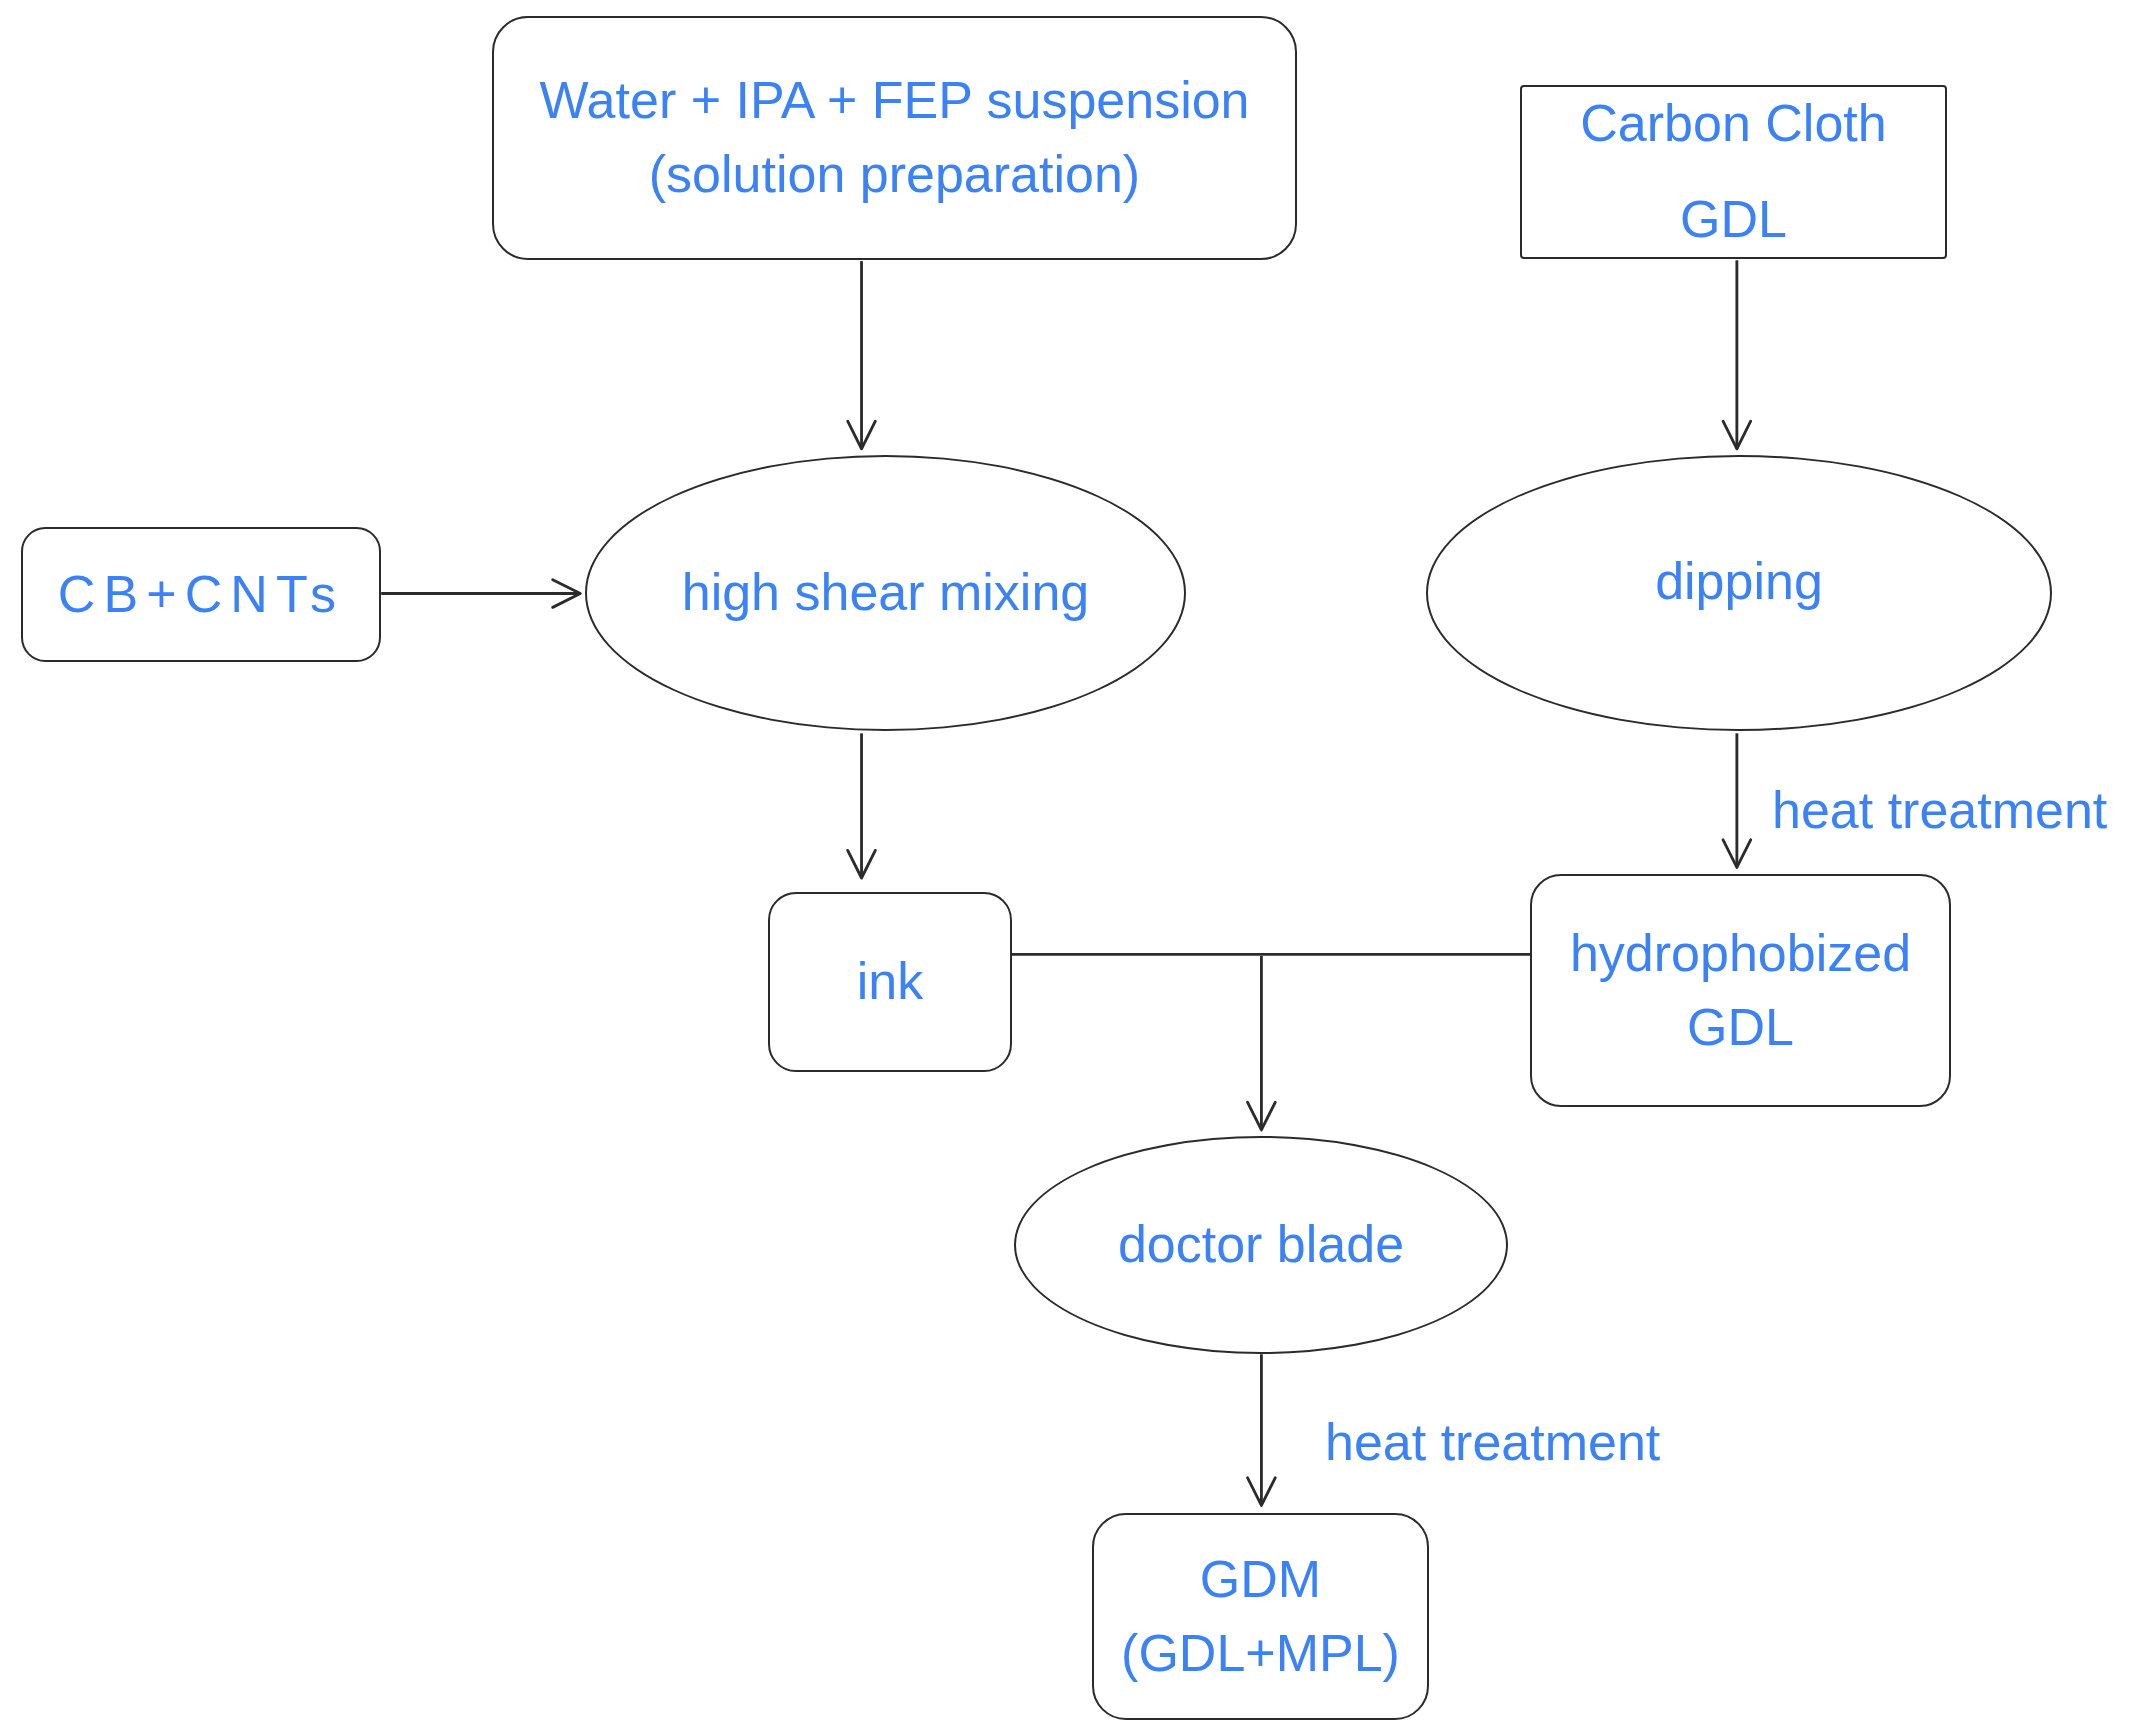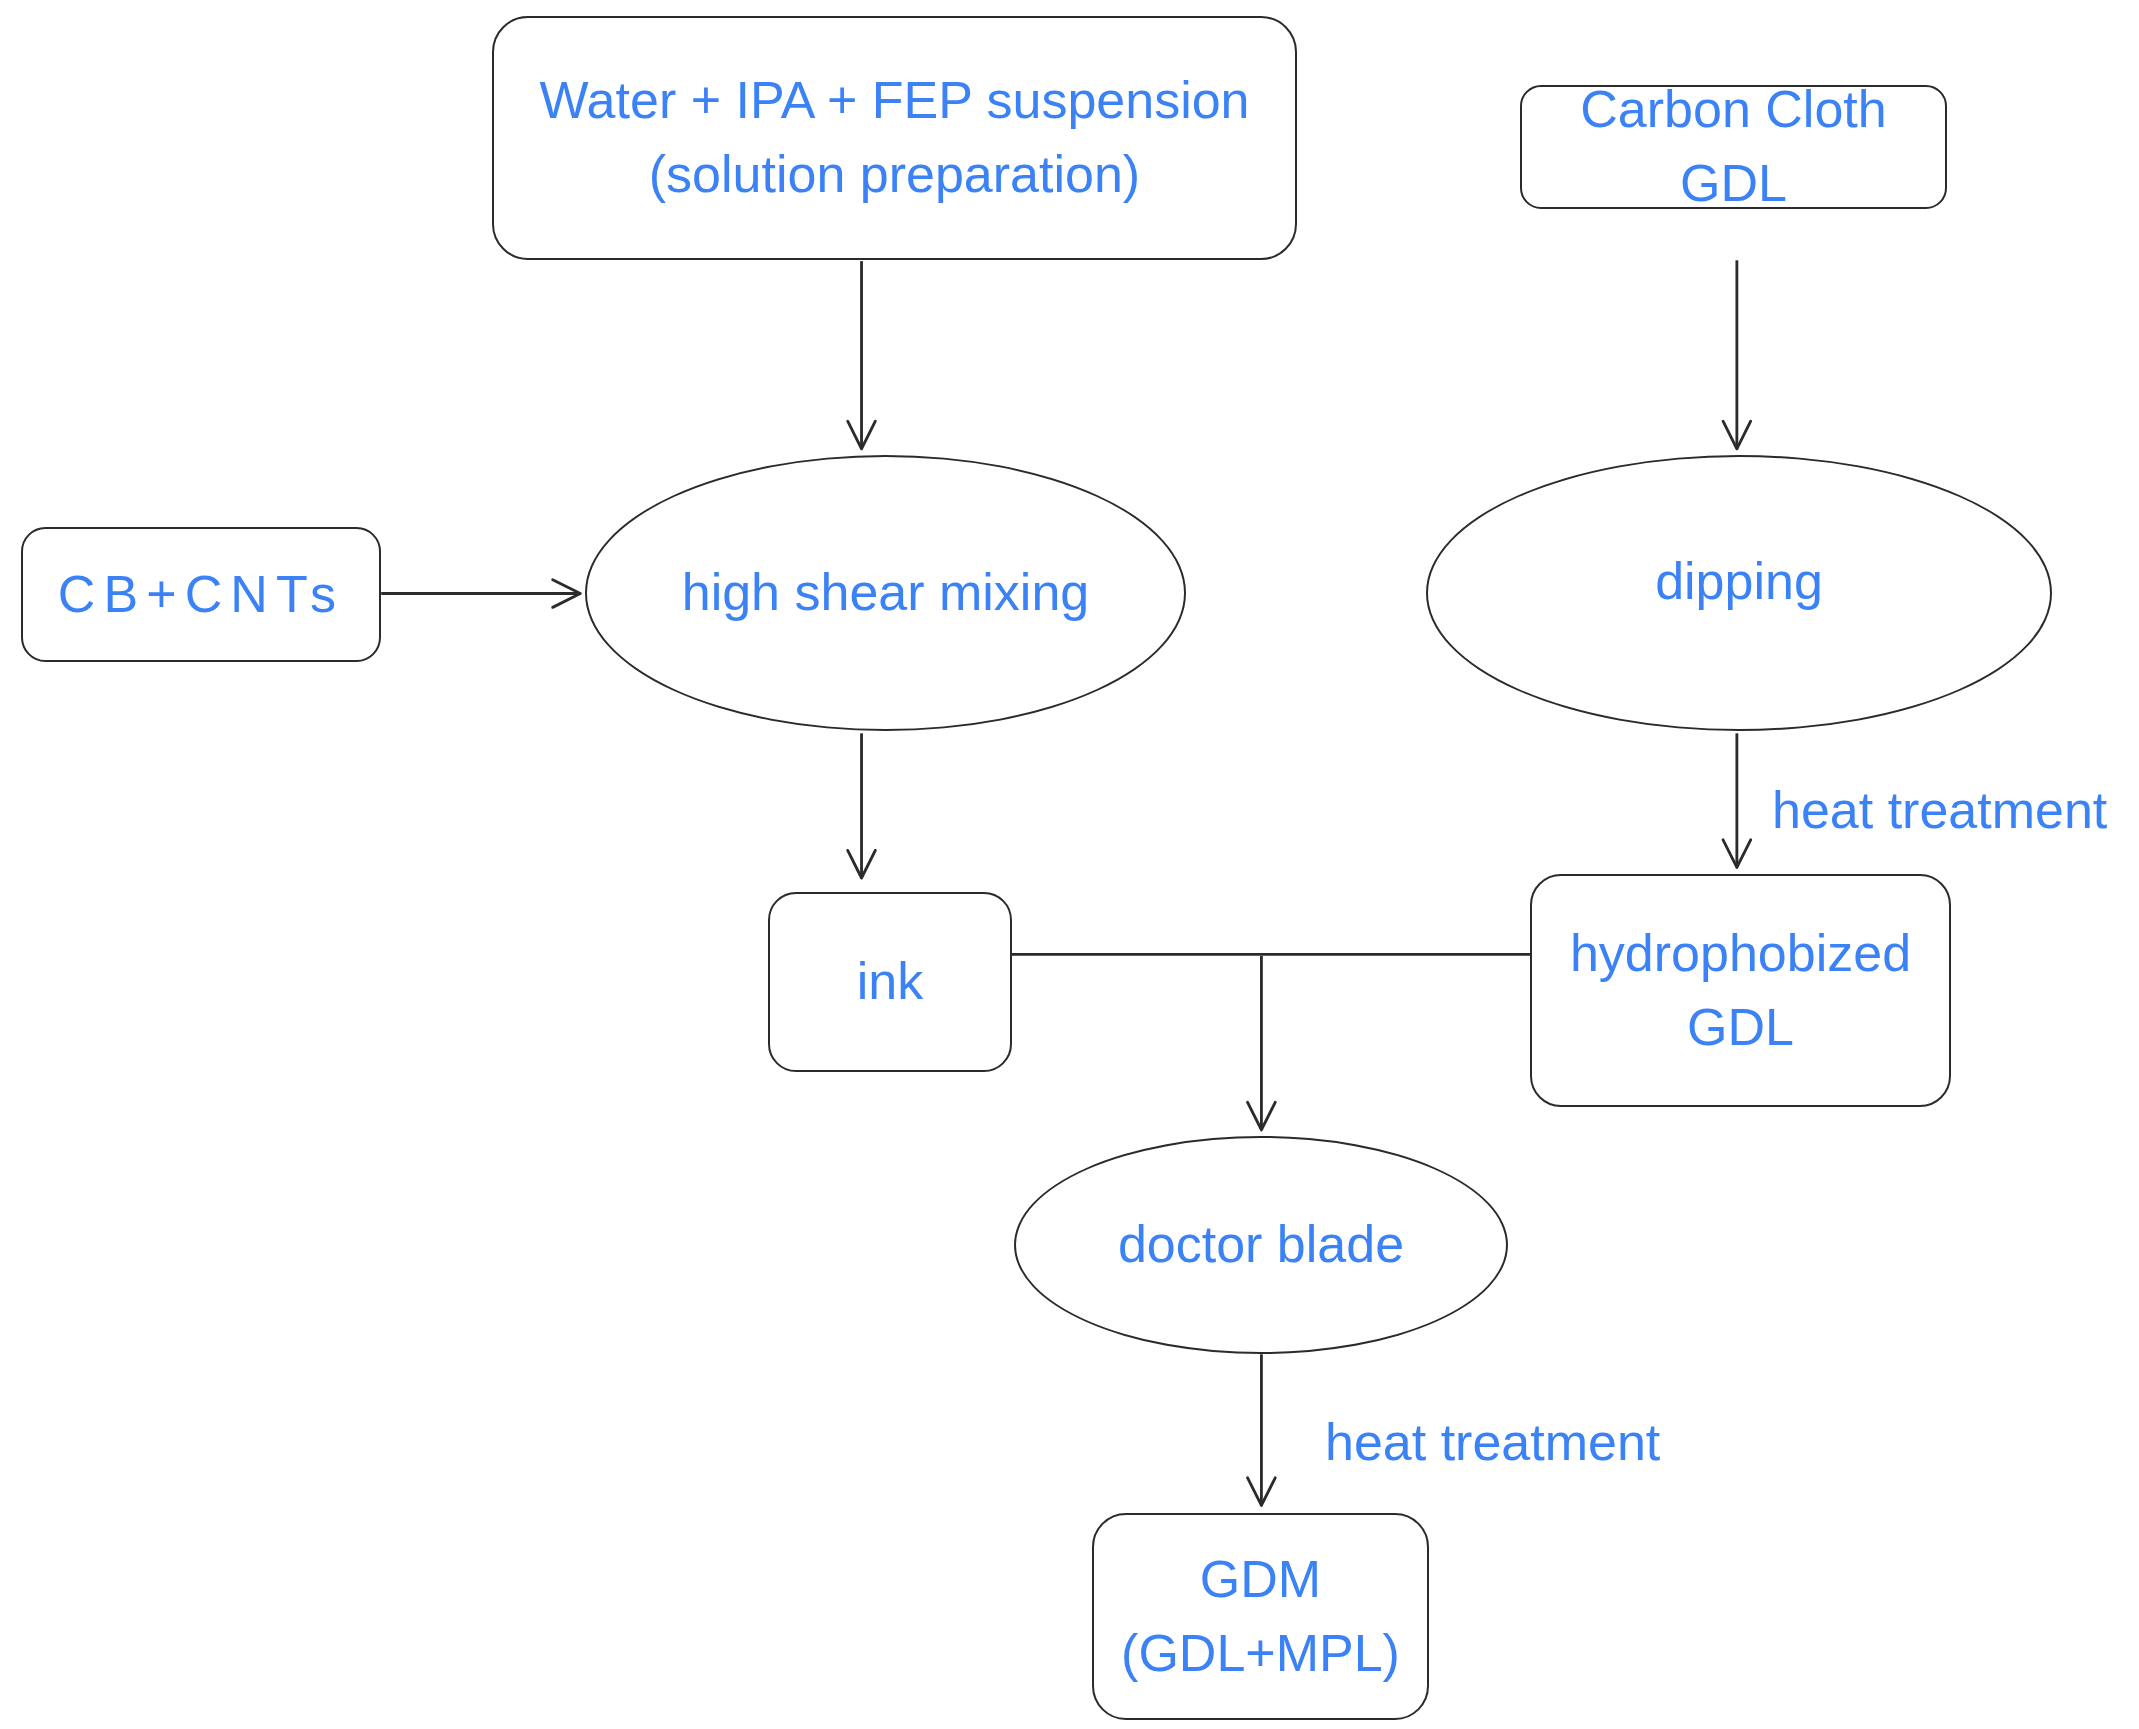--- a/index.html
+++ b/index.html
@@ -26,21 +26,21 @@
     text-align: center;
     font-size: 52px;
     line-height: 1.42;
     background: #ffffff;
     box-sizing: border-box;
   }
   .box { border: 2.4px solid #2b2b2b; border-radius: 29px; }
   .ellipse { border: 2.4px solid #2b2b2b; border-radius: 50%; }
 
   .n-solution { left: 492px; top: 16.3px;  width: 805px; height: 244px; border-radius: 36px; }
-  .n-carbon   { left: 1520px; top: 85px; width: 427px; height: 124px; border-radius: 21px; }
+  .n-carbon   { left: 1520px; top: 85px; width: 427px; height: 174px; border-radius: 4px; justify-content: space-between; }
   .n-cb       { left: 21px;  top: 527px; width: 360px; height: 135px; border-radius: 24.4px; letter-spacing: 8.1px; }
   .n-mixing   { left: 585px; top: 455px; width: 601px; height: 276px; text-align: center; }
   .n-dipping  { left: 1426px; top: 455px; width: 626px; height: 276px; padding-bottom: 23px; }
   .n-ink      { left: 768px; top: 884px; width: 244px; height: 180px; border-radius: 28px; margin-top: 8px; }
   .n-hydro    { left: 1530px; top: 874px; width: 421px; height: 233px; border-radius: 31px; }
   .n-doctor   { left: 1014px; top: 1136px; width: 494px; height: 218px; }
   .n-gdm      { left: 1092px; top: 1513px; width: 337px; height: 207px; border-radius: 34px; }
 
   .edge-label {
     position: absolute;

